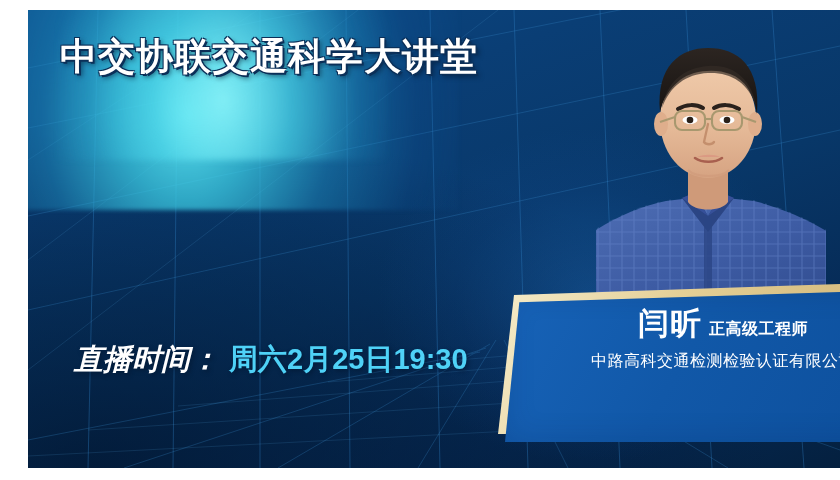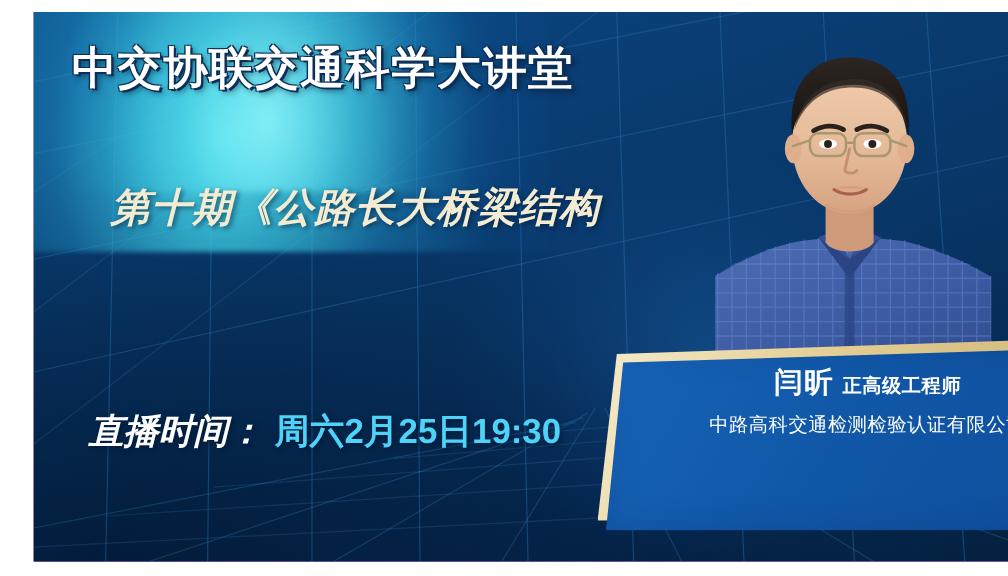--- a/index.html
+++ b/index.html
@@ -23,21 +23,21 @@
   }
 
   
   .stage {
     position: absolute;
     left: 28px;
     top: 10px;
     width: 812px;
     height: 458px;
     overflow: hidden;
-    background: #4c1d95;
+    background: #6d28d9;
   }
 
   
   .bg-base {
     position: absolute;
     inset: 0;
     background:
       linear-gradient(160deg, #0a4a86 0%, #0a3e75 28%, #083768 55%, #062a55 80%, #04203f 100%);
   }
   
@@ -171,21 +171,21 @@
     top: 26px;
     width: 330px;
     text-align: center;
   }
   .sp-name-row {
     white-space: nowrap;
     line-height: 1;
     margin-bottom: 12px;
   }
   .sp-name {
-    font-size: 24px;
+    font-size: 31px;
     font-weight: 700;
     color: #ffffff;
     letter-spacing: 1px;
   }
   .sp-title {
     font-size: 16px;
     font-weight: 700;
     color: #ffffff;
     margin-left: 7px;
     letter-spacing: 0.5px;
@@ -357,21 +357,20 @@
         <path d="M99 148 C106 153 119 153 126 148" stroke="#a8604f" stroke-width="2.6" fill="none" stroke-linecap="round"></path>
         <path d="M101 147 C108 144 118 144 124 147" fill="#d98b7c" opacity="0.55"></path>
 
         <path d="M92 160 C100 168 126 168 133 160" stroke="#cf9a79" stroke-width="2" fill="none" opacity="0.6"></path>
       </svg>
     </div>
 
     <div class="headline">中交协联交通科学大讲堂</div>
 
     <div class="subtitle">
-      <span class="ln ln1">第十期《公路长大桥梁结构</span>
     </div>
 
     <div class="timerow">
       <span class="time-label">直播时间：</span><span class="time-value">周六2月25日19:30</span>
     </div>
 
     <div class="speaker-panel">
       <div class="panel-gold"></div>
       <div class="panel-blue"></div>
       <div class="speaker-text">

